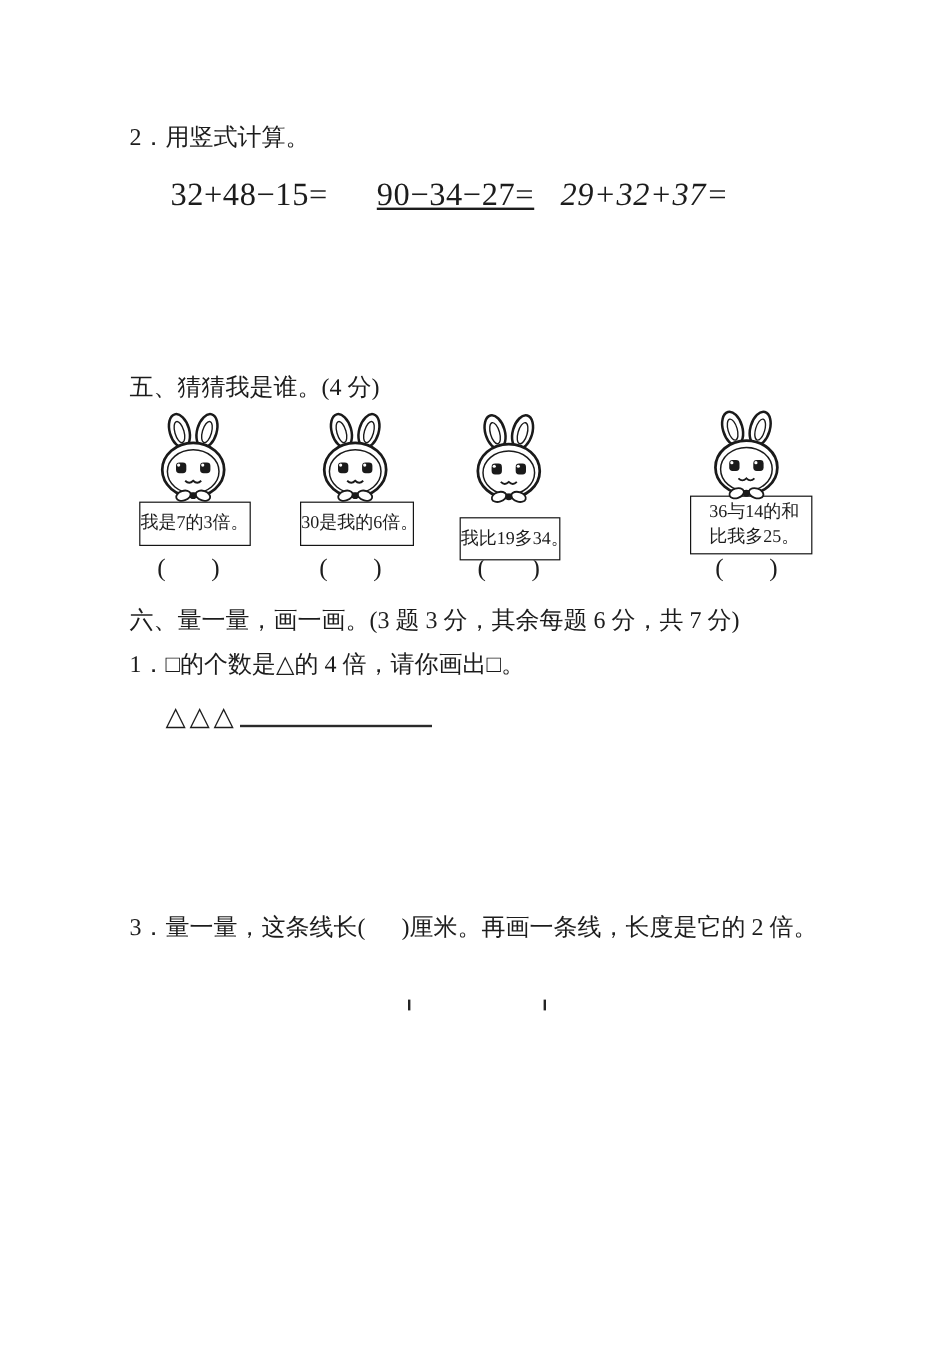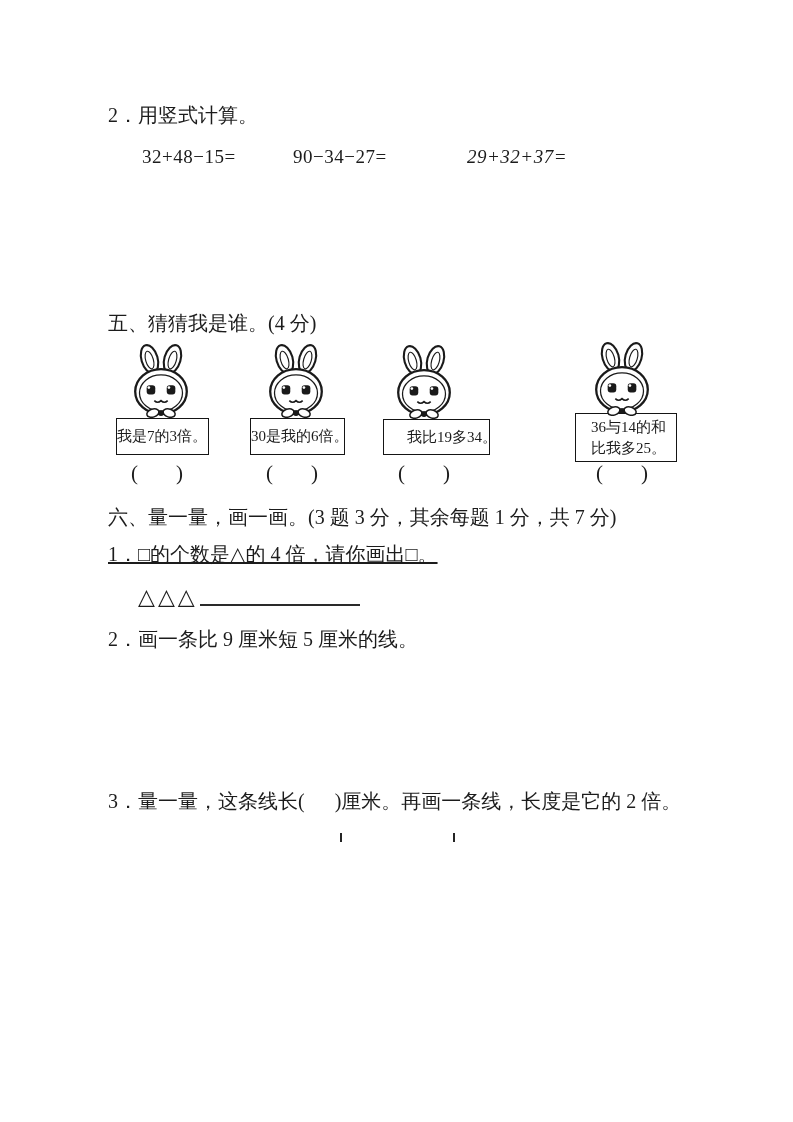--- a/index.html
+++ b/index.html
@@ -2,56 +2,56 @@
 <html><head>
 <meta charset="utf-8">
 <style>
   html,body{margin:0;padding:0;background:#ffffff;}
   .page{
     position:relative;width:793px;height:1122px;background:#ffffff;
     font-family:"Liberation Serif","DejaVu Serif",serif;color:#1c1c1c;overflow:hidden;border-radius:13px;
   }
   .t{position:absolute;white-space:pre;line-height:1.2;}
   .fs20{font-size:20px;}
-  .fs21{font-size:19px;letter-spacing:0.5px;}
+  .fs21{font-size:27px;letter-spacing:0.5px;}
   .fs22{font-size:22px;letter-spacing:3px;}
 
   
   .prob1{left:142px;top:146px;}
-  .prob2{left:293px;top:146px;}
+  .prob2{left:314px;top:146px;text-decoration:underline;}
   .prob3{left:467px;top:146px;font-style:italic;}
 
   
   .calc-h{left:108px;top:103px;}
   .sec5-h{left:108px;top:311px;text-align:center;}
   .sec6-h{left:108px;top:505px;}
-  .item1{left:108px;top:542px;text-decoration:underline;}
+  .item1{left:108px;top:542px;}
   .tris{left:138px;top:584px;}
   .item2{left:108px;top:627px;}
-  .item3{left:108px;top:789px;text-align:right;}
+  .item3{left:108px;top:761px;text-align:right;}
 
   .blankline{position:absolute;left:200px;top:604px;width:160px;height:0;border-bottom:2px solid #2a2a2a;}
 
   
   .bunny{position:absolute;width:86px;height:80px;z-index:2;}
   .b1{left:118px;top:342px;}
   .b2{left:253px;top:342px;}
   .b3{left:381px;top:343px;}
   .b4{left:579px;top:340px;}
 
   
   .sign{
     position:absolute;border:1.5px solid #151515;background:#fff;z-index:1;
     display:flex;flex-direction:column;justify-content:center;align-items:flex-start;
     font-size:15px;line-height:1.35;white-space:pre;
   }
   .sign div:empty{display:none;}
   .s1{left:116px;top:418px;width:91px;height:35px;}
   .s2{left:250px;top:418px;width:93px;height:35px;}
-  .s3{left:383px;top:419px;width:82px;height:34px;padding-left:23px;}
+  .s3{left:383px;top:431px;width:82px;height:34px;}
   .s4{left:575px;top:413px;width:102px;height:49px;align-items:center;padding-left:5px;box-sizing:border-box;}
 
   
   .ans{
     position:absolute;width:52px;height:24px;top:461px;
     display:flex;justify-content:space-between;font-size:21px;
   }
   .a1{left:131px;}
   .a2{left:266px;}
   .a3{left:398px;}
@@ -135,23 +135,22 @@
   </div>
   <div class="ans a3">
     <span>(</span>
     <span>)</span>
   </div>
   <div class="ans a4">
     <span>(</span>
     <span>)</span>
   </div>
 
-  <div class="t fs20 sec6-h">六、量一量，画一画。(3 题 3 分，其余每题 1 分，共 7 分)</div>
+  <div class="t fs20 sec6-h">六、量一量，画一画。(3 题 3 分，其余每题 6 分，共 7 分)</div>
   <div class="t fs20 item1">1．□的个数是△的 4 倍，请你画出□。</div>
   <div class="t fs22 tris">△△△</div>
   <div class="blankline"></div>
-  <div class="t fs20 item2">2．画一条比 9 厘米短 5 厘米的线。</div>
   <div class="t fs20 item3">3．量一量，这条线长(      )厘米。再画一条线，长度是它的 2 倍。</div>
 
   <div class="tick tk1"></div>
   <div class="tick tk2"></div>
 
 </div>
 
 </body></html>

